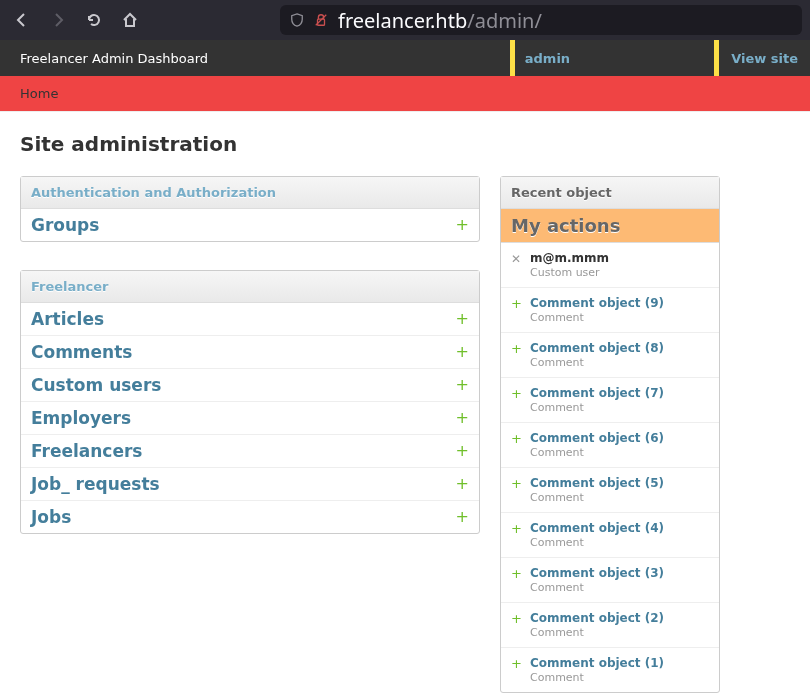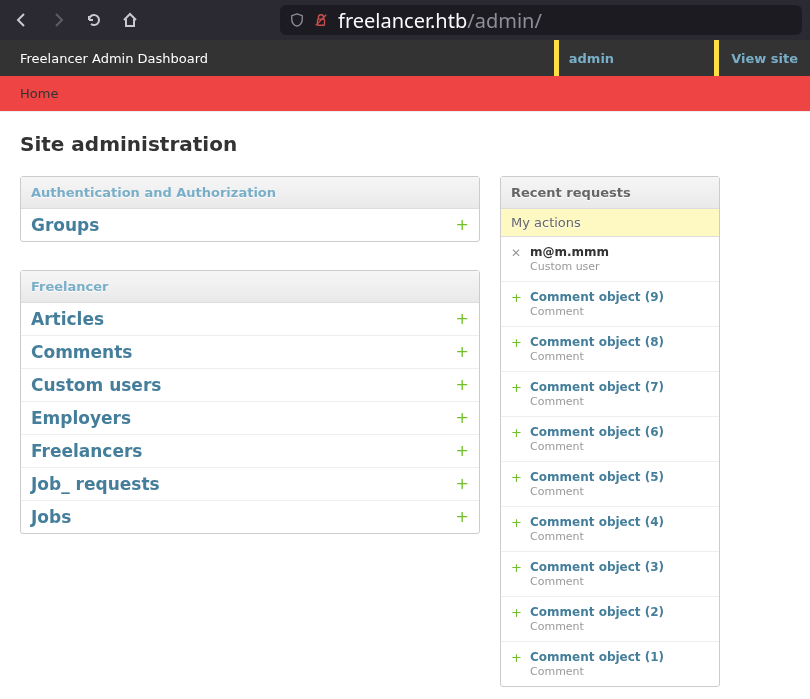--- a/index.html
+++ b/index.html
@@ -90,20 +90,21 @@
     }
     .header-box.admin {
       color: #79aec8;
       font-weight: bold;
       padding: 0 100px 0 10px;
     }
     .header-box.viewsite {
       color: #79aec8;
       font-weight: bold;
       padding: 0 12px;
+      margin-left: 44px;
     }
     
     .breadcrumbs {
       background: #ef4444;
       padding: 10px 20px;
       border-bottom: 1px solid #eee;
       font-size: 13px;
       color: #333;
     }
     
@@ -136,23 +137,23 @@
     .module h2 {
       background: linear-gradient(to bottom, #f6f6f6, #e9e9e9);
       color: #79aec8;
       font-size: 13px;
       font-weight: bold;
       padding: 8px 10px;
       border-bottom: 1px solid #ddd;
       text-shadow: 0 1px 0 #fff;
     }
     .module h3 {
-      background: #fef9c3;
-      font-size: 13px;
-      font-weight: normal;
+      background: #fdba74;
+      font-size: 18px;
+      font-weight: bold;
       color: #666;
       padding: 6px 10px;
       border-bottom: 1px solid #ddd;
       text-shadow: 0 1px 0 #fff;
     }
     .module h2.dark {
       color: #666;
       background: linear-gradient(to bottom, #f6f6f6, #e9e9e9);
     }
     .model-row {
@@ -307,21 +308,21 @@
         </a>
         <a class="model-row">
           <span class="model-name">Jobs</span>
           <span class="add-link">+</span>
         </a>
       </div>
     </div>
 
     <div class="side-col">
       <div class="module">
-        <h2 class="dark">Recent requests</h2>
+        <h2 class="dark">Recent object</h2>
         <h3>My actions</h3>
         <ul class="action-list">
           <li>
             <span class="action-icon delete">✕</span>
             <span class="action-body">
               <span class="action-title deleted">m@m.mmm</span>
               <span class="action-sub">Custom user</span>
             </span>
           </li>
           <li>

